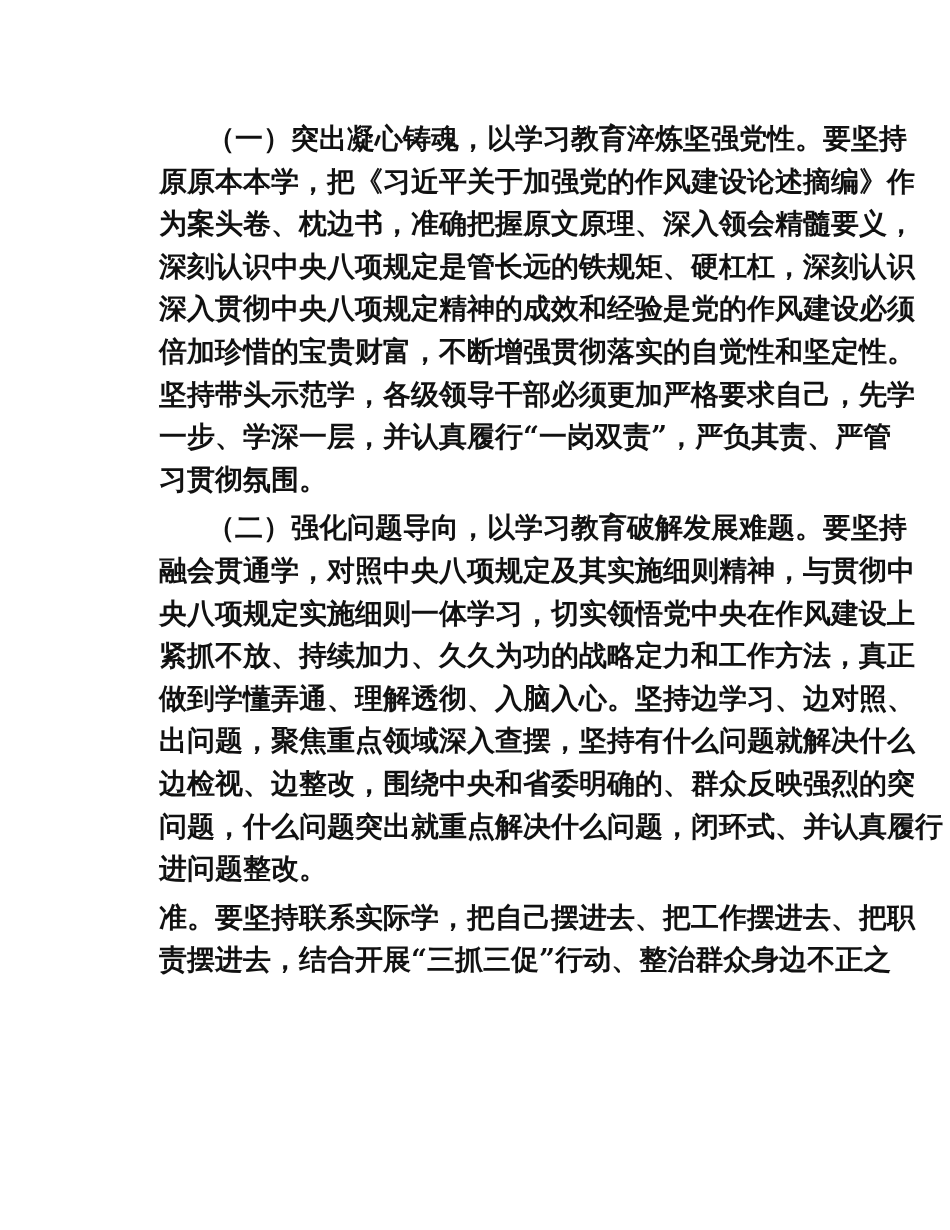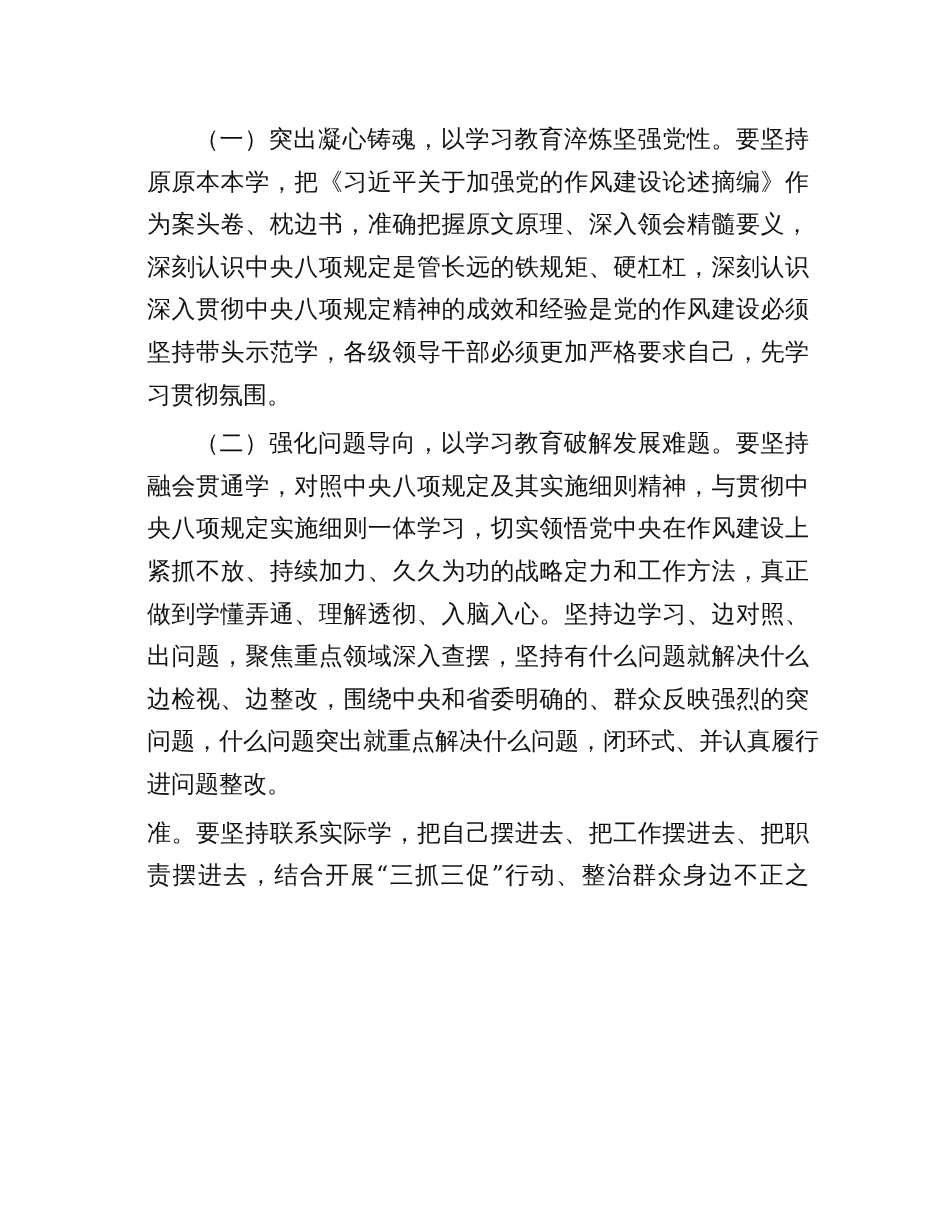--- a/index.html
+++ b/index.html
@@ -6,23 +6,24 @@
   body { width: 950px; height: 1230px; position: relative; overflow: hidden; }
   .page {
     position: absolute;
     left: 143px;
     top: 118px;
     width: 666px;
     font-family: "DejaVu Serif", "Liberation Serif", serif;
     color: #111111;
   }
   .para {
-    margin: 0 0 0 4px;
-    font-size: 24px;
+    margin: 0 0 0 16px;
+    font-size: 28px;
     line-height: 42.6px;
+    font-weight: bold;
   }
   .line {
     display: block;
     height: 42.6px;
     white-space: nowrap;
     text-align: justify;
     text-align-last: justify;
   }
   .line.last { text-align-last: left; }
   .line.indent { padding-left: 48px; }
@@ -31,21 +32,23 @@
 </head>
 <body>
 
 <div class="page">
   <div class="para">
     <span class="line indent">（一）突出凝心铸魂，以学习教育淬炼坚强党性。要坚持</span>
     <span class="line">原原本本学，把《习近平关于加强党的作风建设论述摘编》作</span>
     <span class="line">为案头卷、枕边书，准确把握原文原理、深入领会精髓要义，</span>
     <span class="line">深刻认识中央八项规定是管长远的铁规矩、硬杠杠，深刻认识</span>
     <span class="line">深入贯彻中央八项规定精神的成效和经验是党的作风建设必须</span>
+    <span class="line">倍加珍惜的宝贵财富，不断增强贯彻落实的自觉性和坚定性。</span>
     <span class="line">坚持带头示范学，各级领导干部必须更加严格要求自己，先学</span>
+    <span class="line">一步、学深一层，并认真履行“一岗双责”，严负其责、严管</span>
     <span class="line last">习贯彻氛围。</span>
   </div>
   <div class="para">
     <span class="line indent">（二）强化问题导向，以学习教育破解发展难题。要坚持</span>
     <span class="line">融会贯通学，对照中央八项规定及其实施细则精神，与贯彻中</span>
     <span class="line">央八项规定实施细则一体学习，切实领悟党中央在作风建设上</span>
     <span class="line">紧抓不放、持续加力、久久为功的战略定力和工作方法，真正</span>
     <span class="line">做到学懂弄通、理解透彻、入脑入心。坚持边学习、边对照、</span>
     <span class="line">出问题，聚焦重点领域深入查摆，坚持有什么问题就解决什么</span>
     <span class="line">边检视、边整改，围绕中央和省委明确的、群众反映强烈的突</span>

